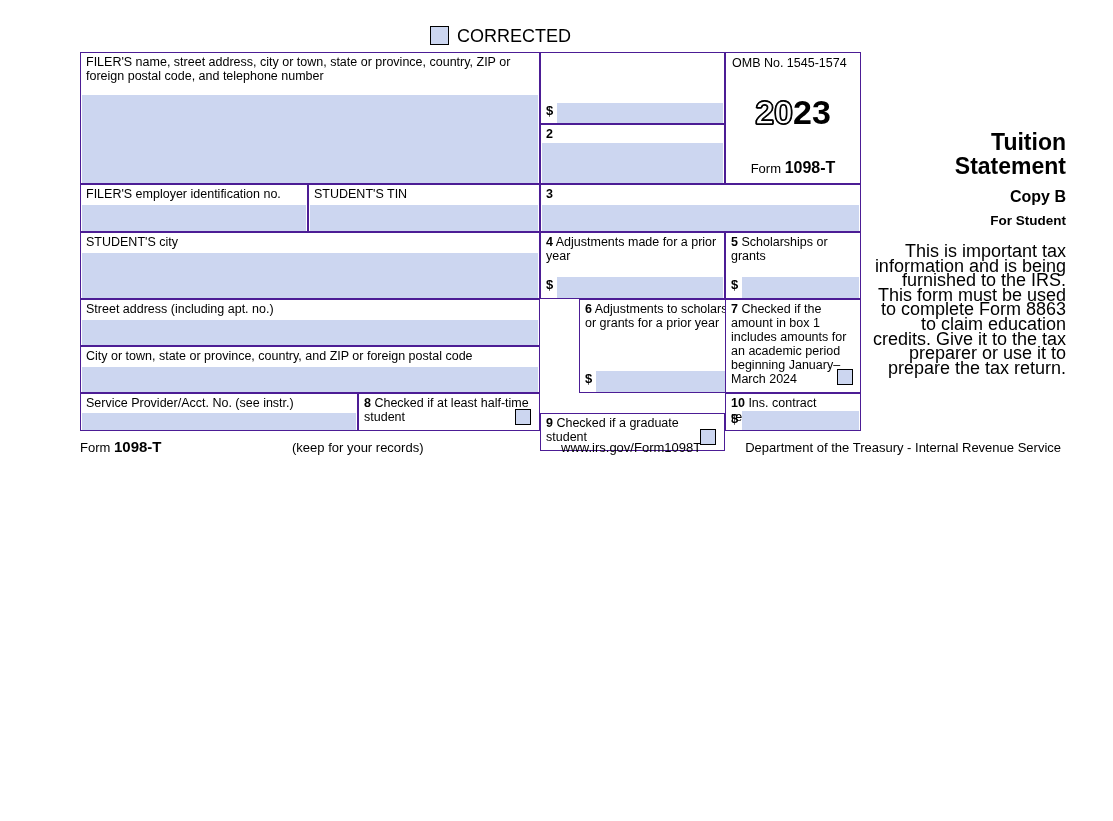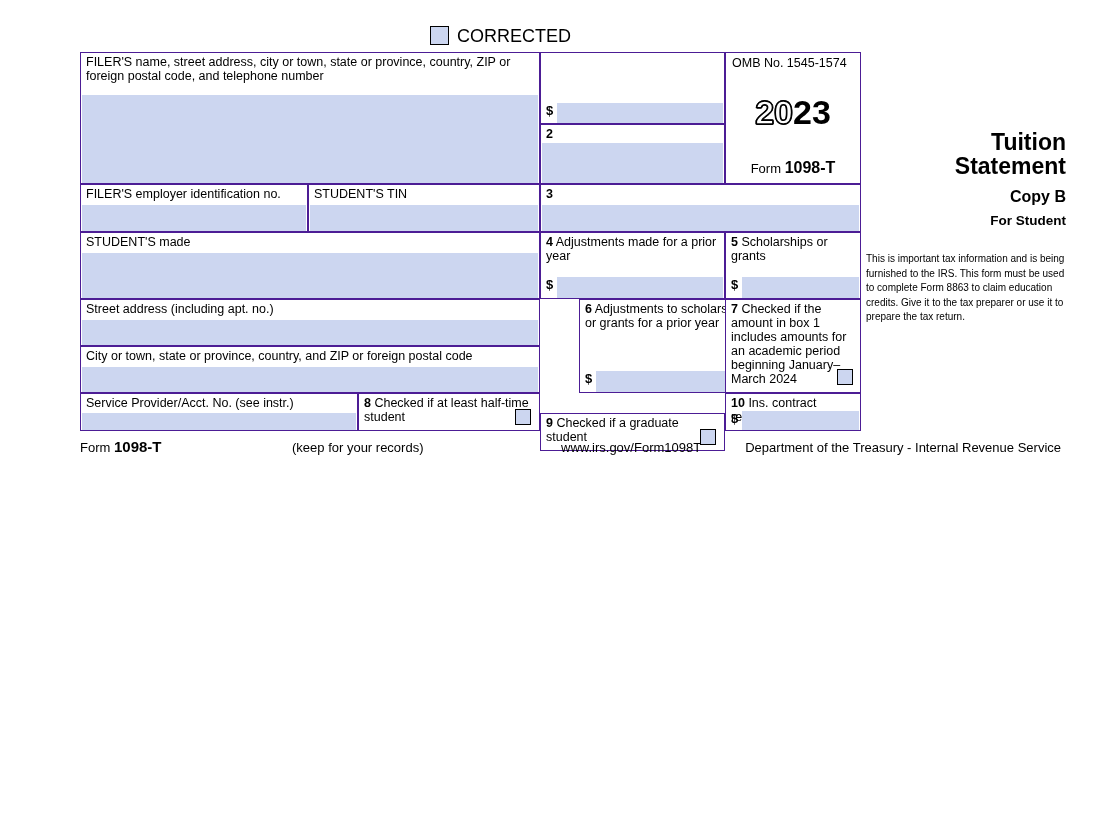--- a/index.html
+++ b/index.html
@@ -123,24 +123,23 @@
     text-align: right;
     font-size: 13.5px;
     font-weight: bold;
     line-height: 18px;
   }
   .important {
     position: absolute;
     right: 0;
     top: 192px;
     width: 200px;
-    text-align: left;
-    font-size: 10px;
+    text-align: right;
+    font-size: 18px;
     line-height: 14.6px;
-    margin-top: 8px;
   }
 
   
   .ombline {
     position: absolute;
     font-size: 12.5px;
     line-height: 14px;
     left: 6px;
     top: 3px;
   }
@@ -247,21 +246,21 @@
       <span class="lbl">STUDENT'S TIN</span>
       <div class="fill" style="top:20px; height:26px;"></div>
     </div>
 
     <div class="cell" style="left:460px; top:132px; width:321px; height:48px;">
       <span class="lbl"><span class="num">3</span></span>
       <div class="fill" style="top:20px; height:26px;"></div>
     </div>
 
     <div class="cell" style="left:0; top:180px; width:460px; height:67px;">
-      <span class="lbl">STUDENT'S made</span>
+      <span class="lbl">STUDENT'S city</span>
       <div class="fill" style="top:20px; height:45px;"></div>
     </div>
 
     <div class="cell" style="left:460px; top:180px; width:185px; height:67px;">
       <span class="lbl"><span class="num">4</span> <span>Adjustments made for a prior year</span></span>
       <div class="dollar" style="top:44px;">$</div>
       <div class="fill" style="left:16px; top:44px; height:21px; right:1px;"></div>
     </div>
 
     <div class="cell" style="left:645px; top:180px; width:136px; height:67px;">

